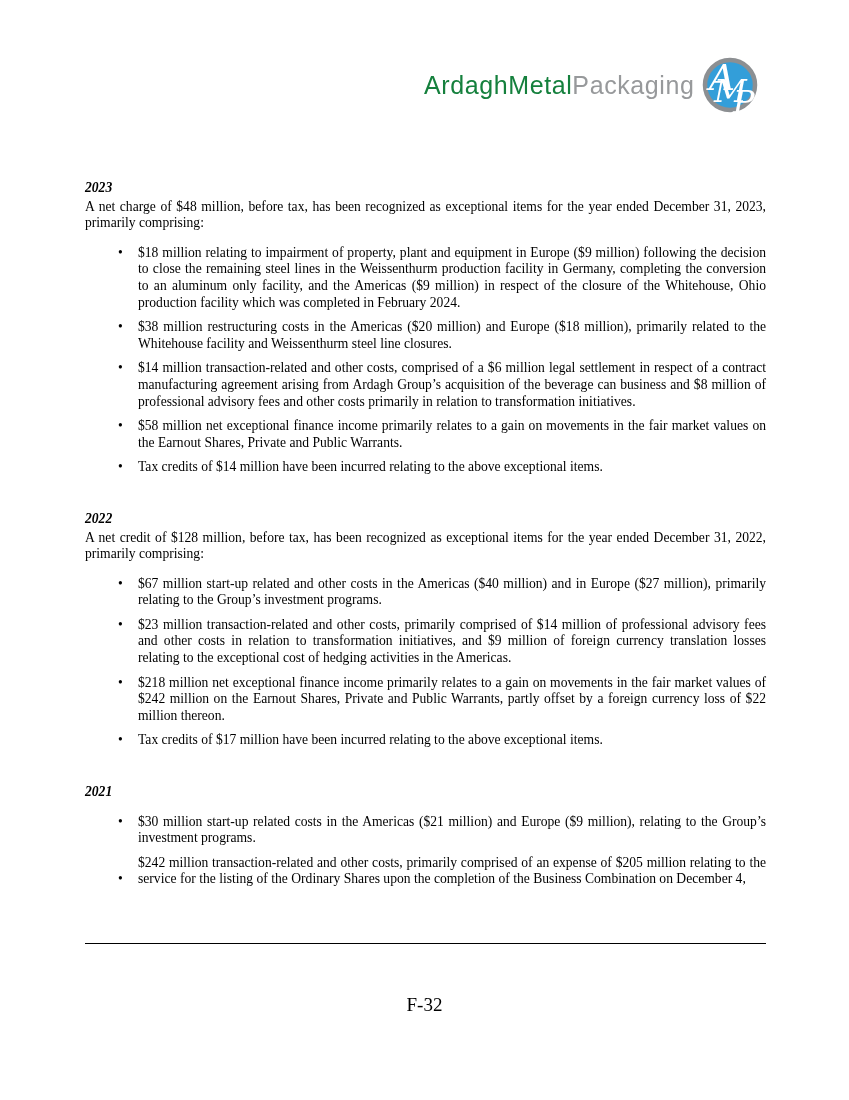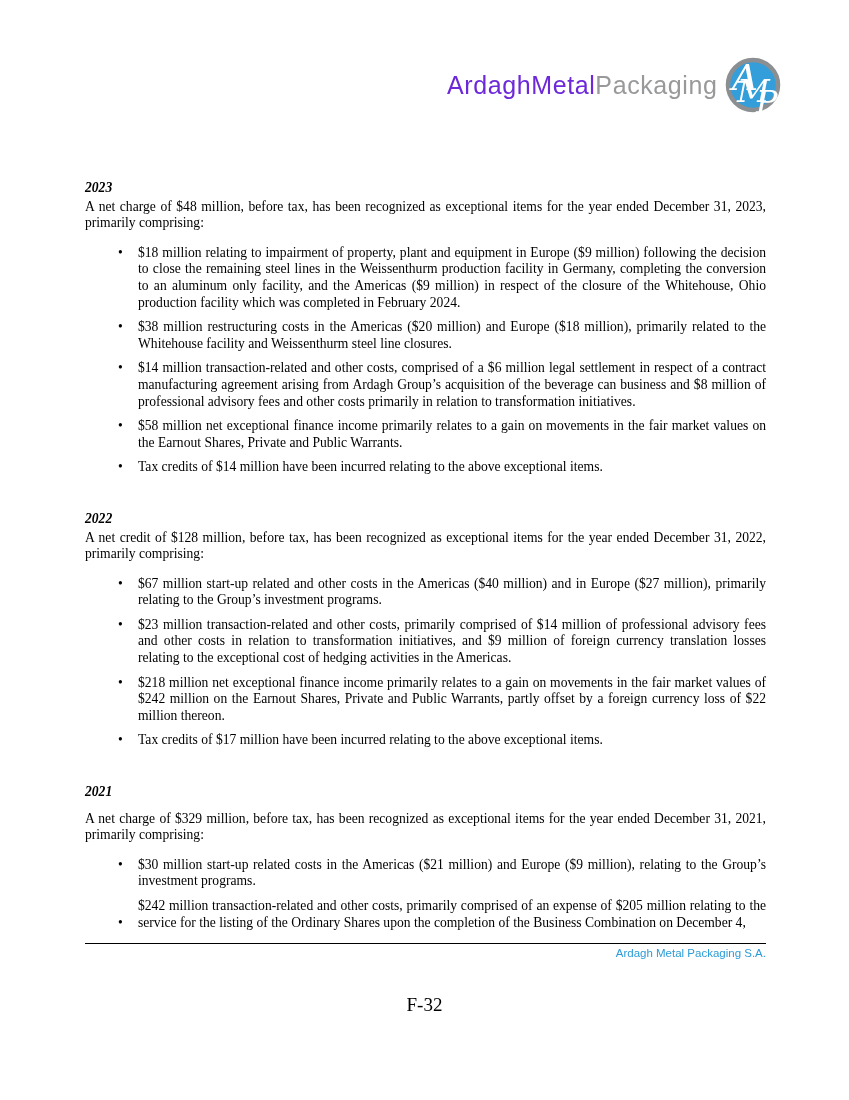--- a/index.html
+++ b/index.html
@@ -22,21 +22,21 @@
     display: flex;
     align-items: center;
   }
   .logo-wordmark {
     font-family: "Liberation Sans", sans-serif;
     font-size: 25px;
     font-weight: 300;
     letter-spacing: 0.6px;
     white-space: nowrap;
   }
-  .logo-word-primary { color: #6d28d9; margin-left: 23px; }
+  .logo-word-primary { color: #15803d; }
   .logo-word-secondary { color: #97999B; }
   .logo-mark { margin-left: 5px; width: 60px; height: 60px; }
   .logo-mark svg { overflow: visible; display: block; }
   .monogram-letter {
     font-family: "DejaVu Serif", serif;
     font-style: italic;
     fill: #ffffff;
   }
 
   
@@ -154,30 +154,28 @@
           <span class="bullet-text">$218 million net exceptional finance income primarily relates to a gain on movements in the fair market values of $242 million on the Earnout Shares, Private and Public Warrants, partly offset by a foreign currency loss of $22 million thereon.</span>
         </div>
         <div class="bullet-item">
           <span class="bullet-text">Tax credits of $17 million have been incurred relating to the above exceptional items.</span>
         </div>
       </div>
     </div>
 
     <div class="section">
       <div class="section-year">2021</div>
-      <p class="section-intro section-intro--spaced">A net charge of $329 million, before tax, has been recognized as exceptional items for the year ended December 31, 2021, primarily comprising:</p>
       <div class="bullet-list">
         <div class="bullet-item">
           <span class="bullet-text">$30 million start-up related costs in the Americas ($21 million) and Europe ($9 million), relating to the Group’s investment programs.</span>
         </div>
         <div class="bullet-item">
           <span class="bullet-text">$242 million transaction-related and other costs, primarily comprised of an expense of $205 million relating to the service for the listing of the Ordinary Shares upon the completion of the Business Combination on December 4,</span>
         </div>
       </div>
     </div>
 
   </div>
 
   <div class="footer-rule"></div>
-  <div class="footer-company">Ardagh Metal Packaging S.A.</div>
   <div class="page-number">F-32</div>
 
 </div>
 
 </body></html>

